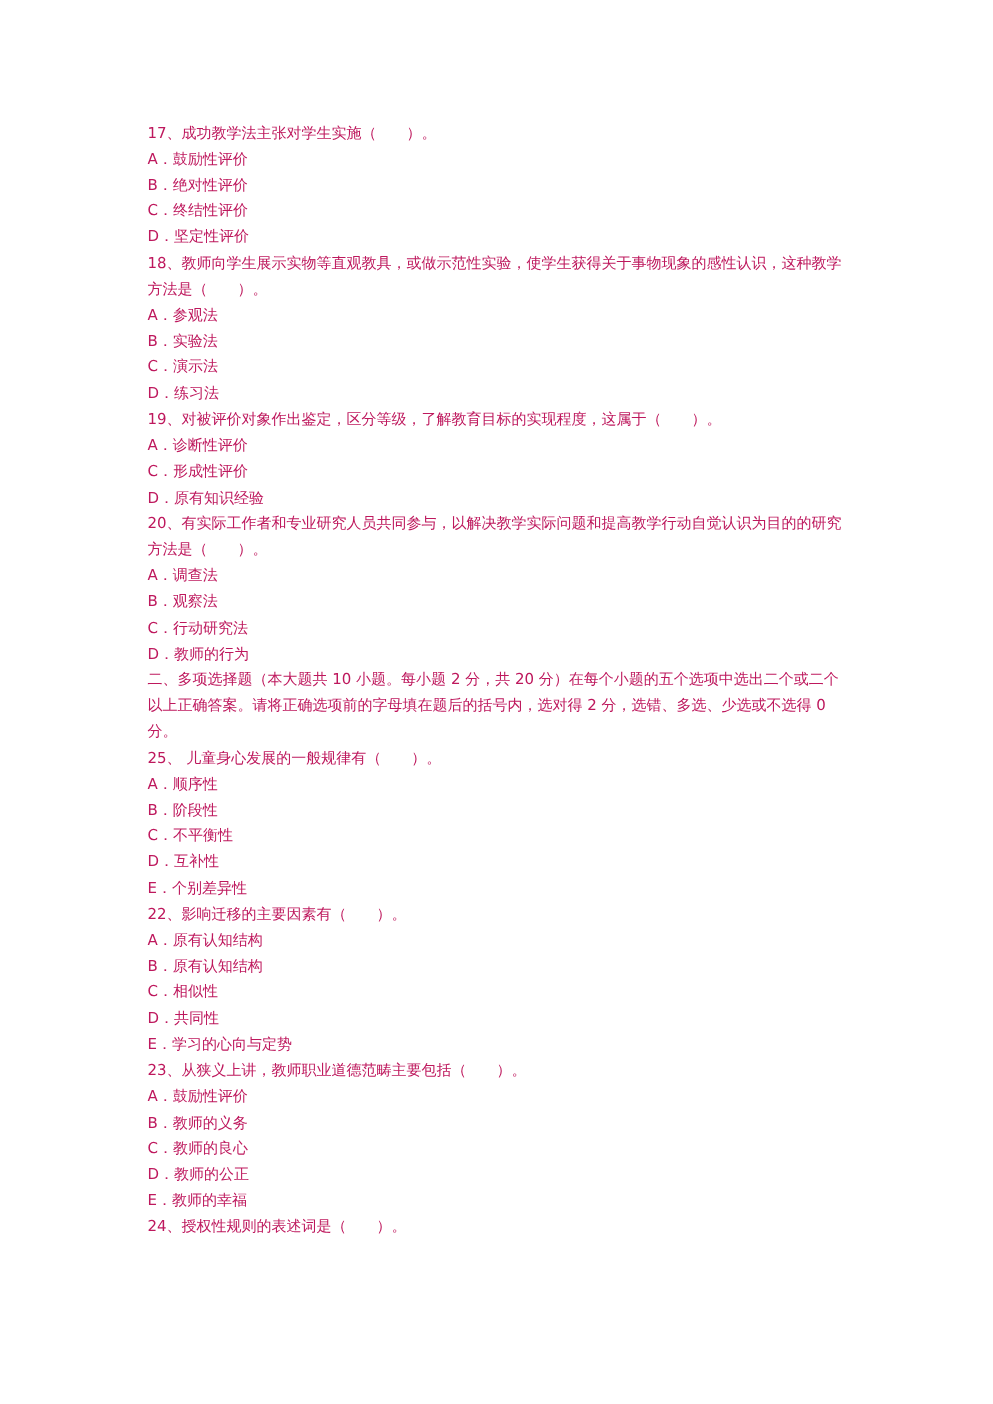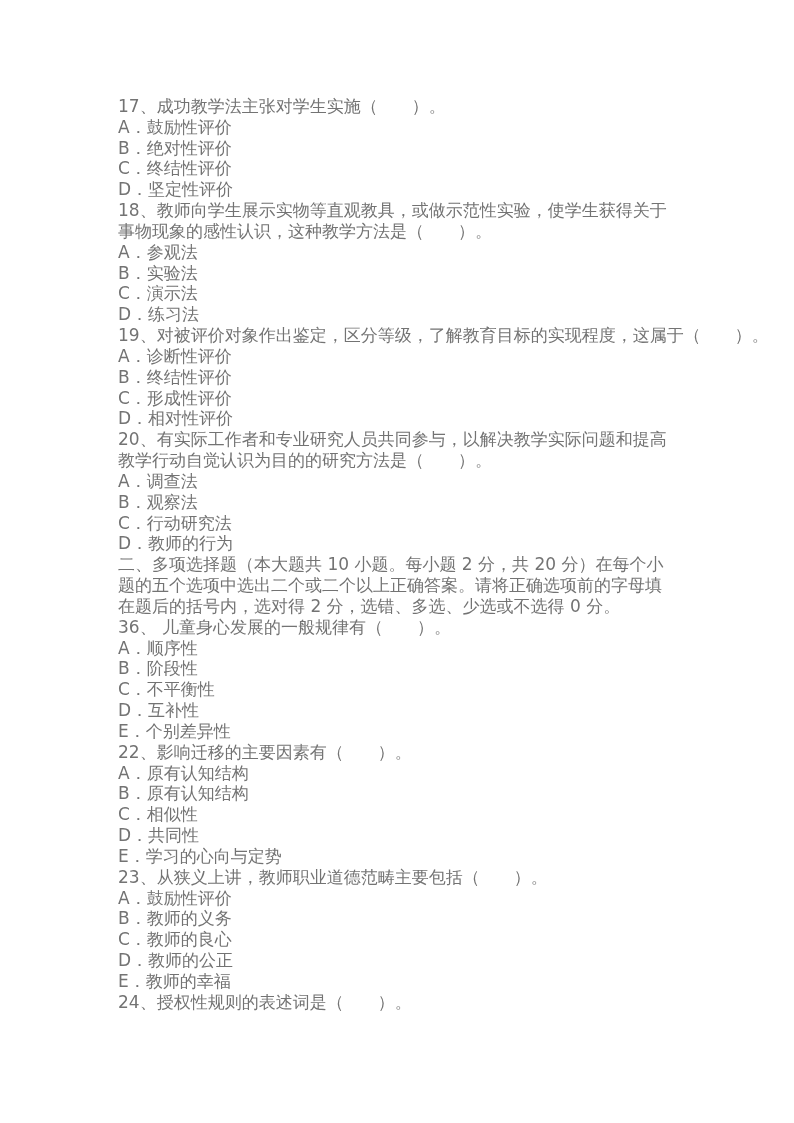--- a/index.html
+++ b/index.html
@@ -1,20 +1,20 @@
 <!DOCTYPE html>
 <html><head>
 <meta charset="utf-8">
 <style>
   html, body { margin: 0; padding: 0; background: #ffffff; }
   body { width: 794px; height: 1123px; position: relative; overflow: hidden; }
   .page {
     position: absolute; left: 118px; top: 96px; width: 560px;
     font-family: "DejaVu Sans", "Liberation Sans", sans-serif;
-    font-size: 17px; color: #737373; line-height: 20.84px;
+    font-size: 12px; color: #be185d; line-height: 20.84px;
   }
   .line { white-space: nowrap; height: 20.84px; overflow: visible; }
   .wrap { white-space: normal; height: auto; }
 </style>
 </head>
 <body>
 
 <div class="page">
 
   <div>
@@ -29,37 +29,36 @@
     <div class="line wrap">18、教师向学生展示实物等直观教具，或做示范性实验，使学生获得关于事物现象的感性认识，这种教学方法是（　　）。</div>
     <div class="line">A．参观法</div>
     <div class="line">B．实验法</div>
     <div class="line">C．演示法</div>
     <div class="line">D．练习法</div>
   </div>
 
   <div>
     <div class="line">19、对被评价对象作出鉴定，区分等级，了解教育目标的实现程度，这属于（　　）。</div>
     <div class="line">A．诊断性评价</div>
-    <div class="line">B．终结性评价</div>
     <div class="line">C．形成性评价</div>
-    <div class="line">D．相对性评价</div>
+    <div class="line">D．原有知识经验</div>
   </div>
 
   <div>
     <div class="line wrap">20、有实际工作者和专业研究人员共同参与，以解决教学实际问题和提高教学行动自觉认识为目的的研究方法是（　　）。</div>
     <div class="line">A．调查法</div>
     <div class="line">B．观察法</div>
     <div class="line">C．行动研究法</div>
     <div class="line">D．教师的行为</div>
   </div>
 
   <div class="line wrap">二、多项选择题（本大题共 10 小题。每小题 2 分，共 20 分）在每个小题的五个选项中选出二个或二个以上正确答案。请将正确选项前的字母填在题后的括号内，选对得 2 分，选错、多选、少选或不选得 0 分。</div>
 
   <div>
-    <div class="line">36、 儿童身心发展的一般规律有（　　）。</div>
+    <div class="line">25、 儿童身心发展的一般规律有（　　）。</div>
     <div class="line">A．顺序性</div>
     <div class="line">B．阶段性</div>
     <div class="line">C．不平衡性</div>
     <div class="line">D．互补性</div>
     <div class="line">E．个别差异性</div>
   </div>
 
   <div>
     <div class="line">22、影响迁移的主要因素有（　　）。</div>
     <div class="line">A．原有认知结构</div>

